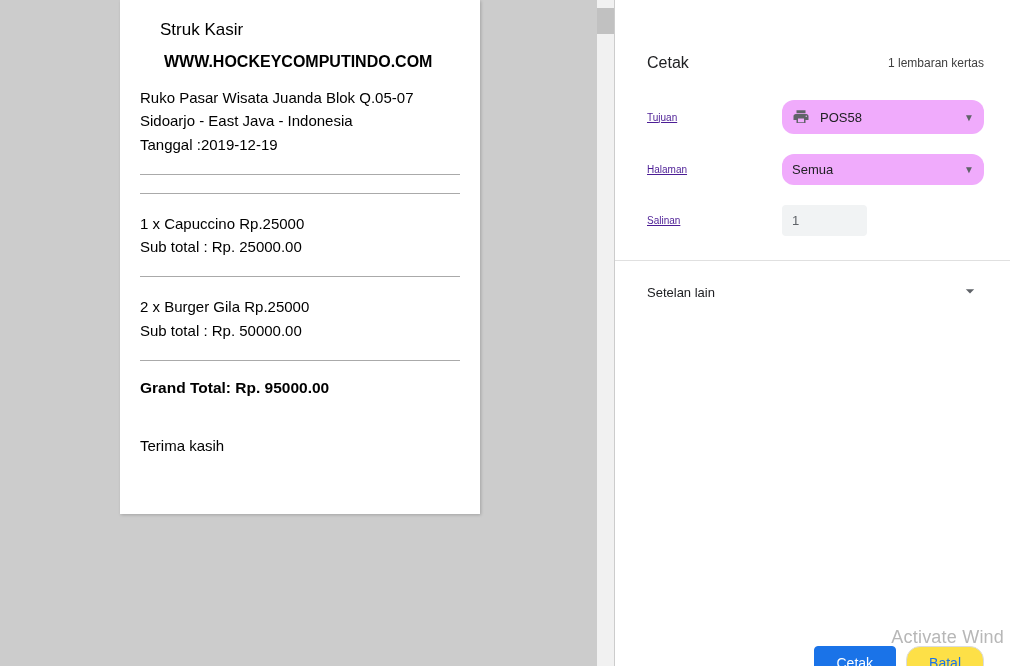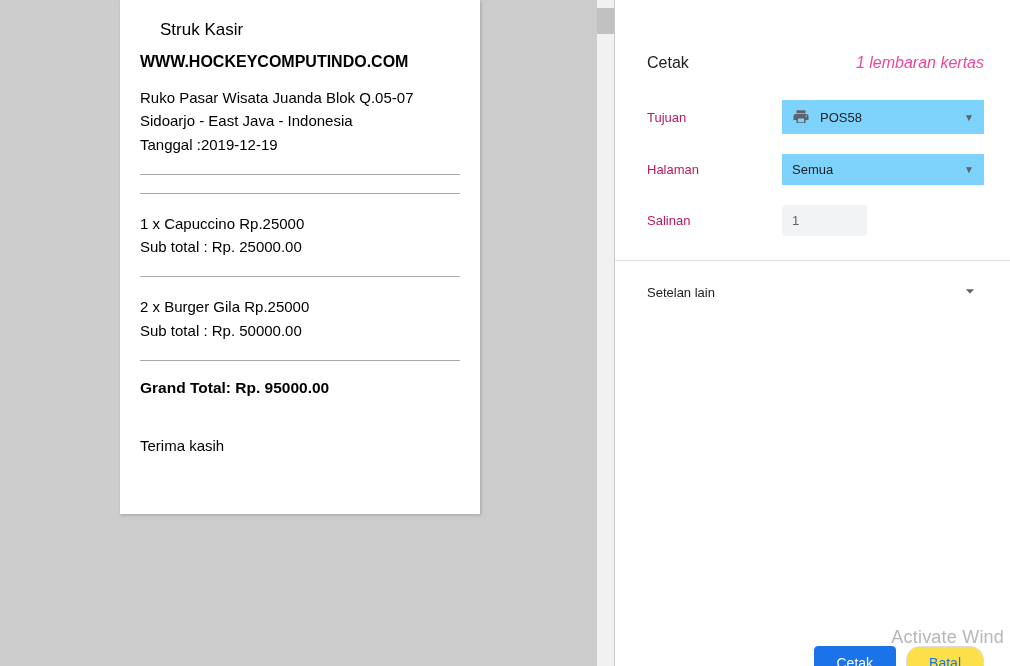--- a/index.html
+++ b/index.html
@@ -48,20 +48,21 @@
     .receipt-title {
       font-size: 17px;
       font-weight: normal;
       margin-left: 20px;
       margin-bottom: 13px;
     }
     .receipt-url {
       font-size: 16px;
       font-weight: bold;
       margin-bottom: 15px;
+      margin-left: 24px;
     }
     .receipt-address {
       font-size: 15px;
       line-height: 1.55;
     }
     .receipt-divider {
       border: none;
       border-top: 1px solid #aaa;
       margin: 18px 0;
     }
@@ -93,40 +94,40 @@
     }
     .panel-header {
       display: flex;
       justify-content: space-between;
       align-items: center;
       padding: 22px 26px 18px 32px;
       font-size: 16px;
       color: #202124;
     }
     .panel-header-right {
-      font-size: 16px;
-      color: #ec4899;
-      font-style: italic;
+      font-size: 12px;
+      color: #404040;
     }
     .panel-row {
       display: flex;
       align-items: center;
       padding: 10px 26px 10px 32px;
     }
     .panel-label {
       width: 135px;
-      font-size: 13px;
-      color: #be185d;
+      font-size: 10px;
+      color: #4c1d95;
+      text-decoration: underline;
     }
     .panel-control {
       flex: 1;
     }
     .select-box {
-      background: #7dd3fc;
-      border-radius: 0;
+      background: #f0abfc;
+      border-radius: 12px;
       padding: 8px 10px;
       display: flex;
       align-items: center;
       font-size: 13px;
       color: #202124;
       cursor: pointer;
       position: relative;
     }
     .select-box .printer-icon {
       margin-right: 10px;

